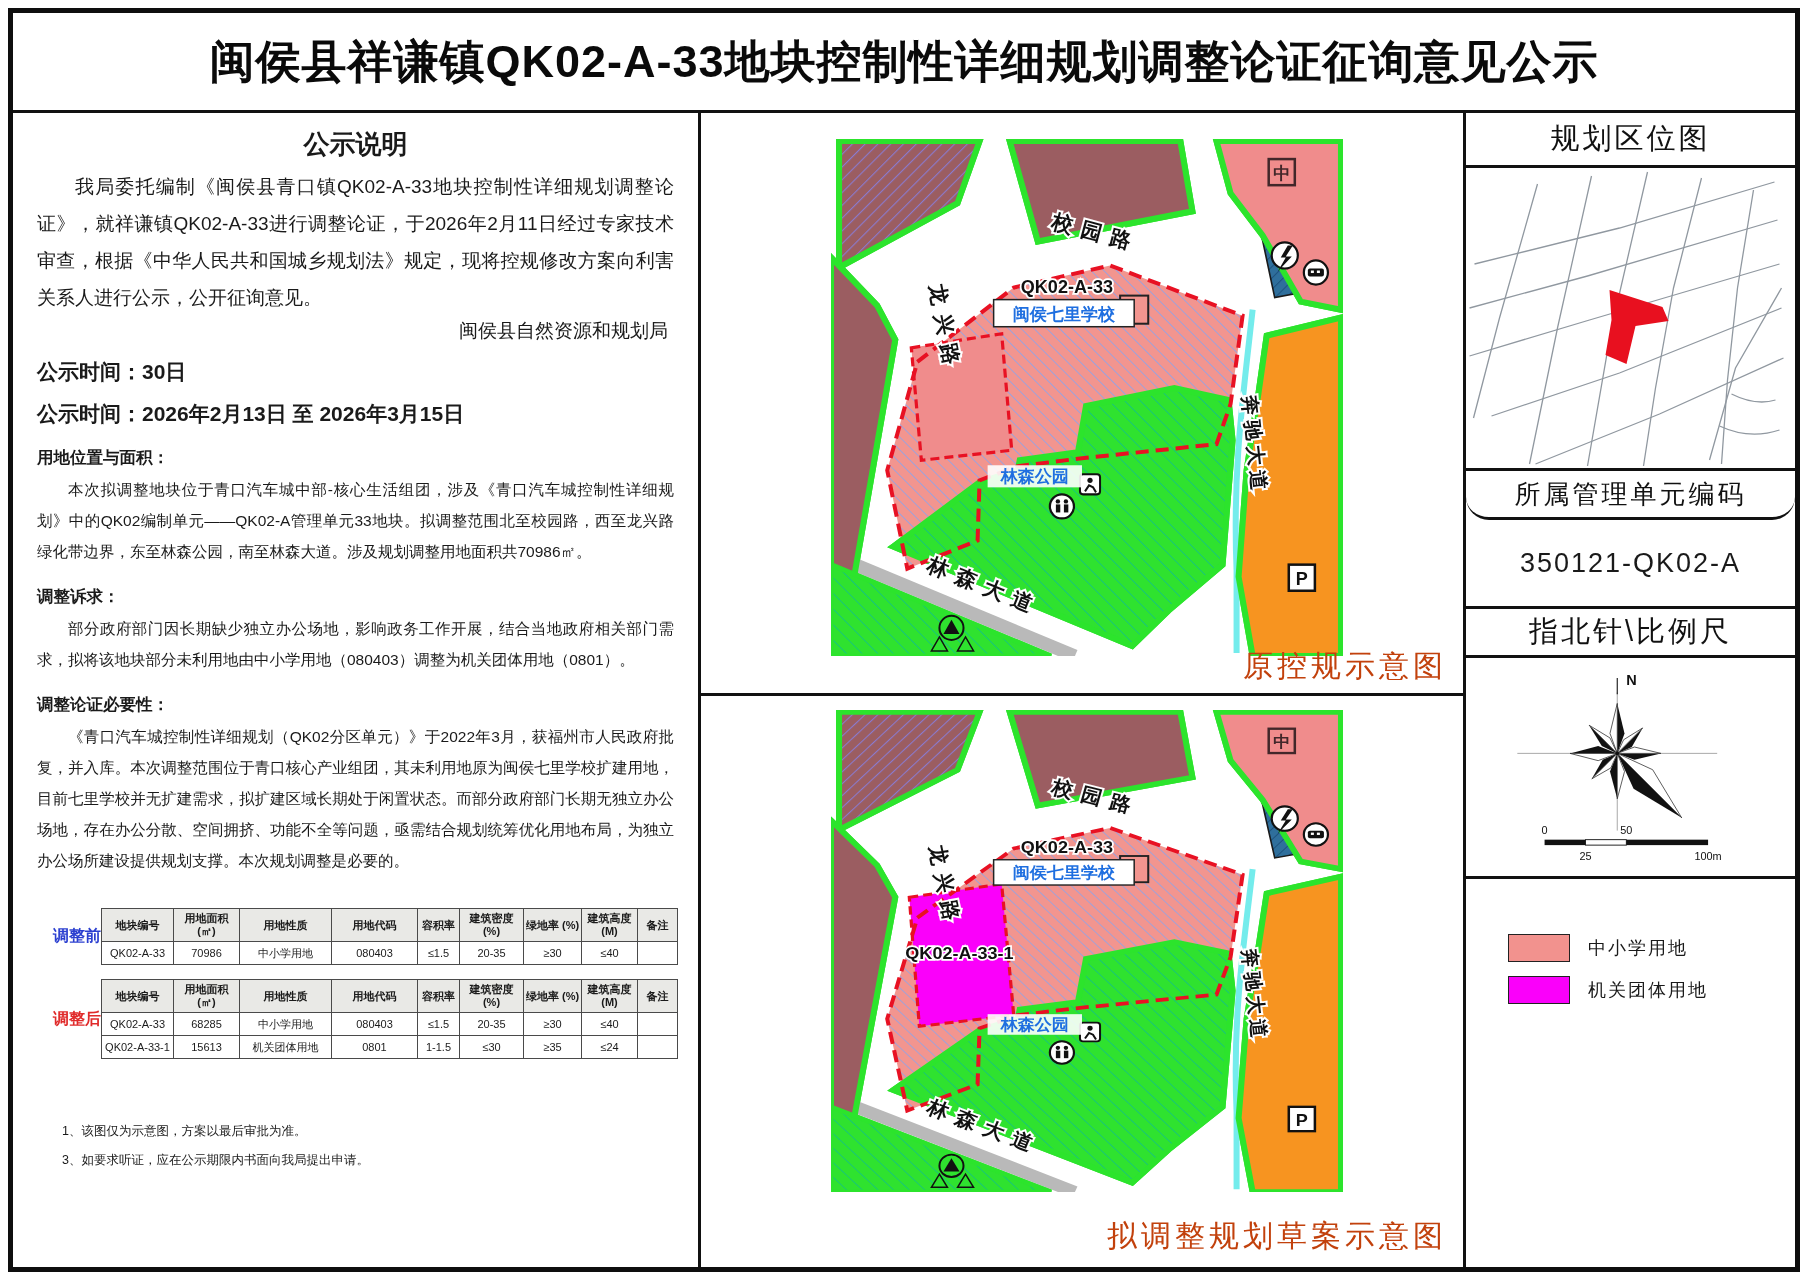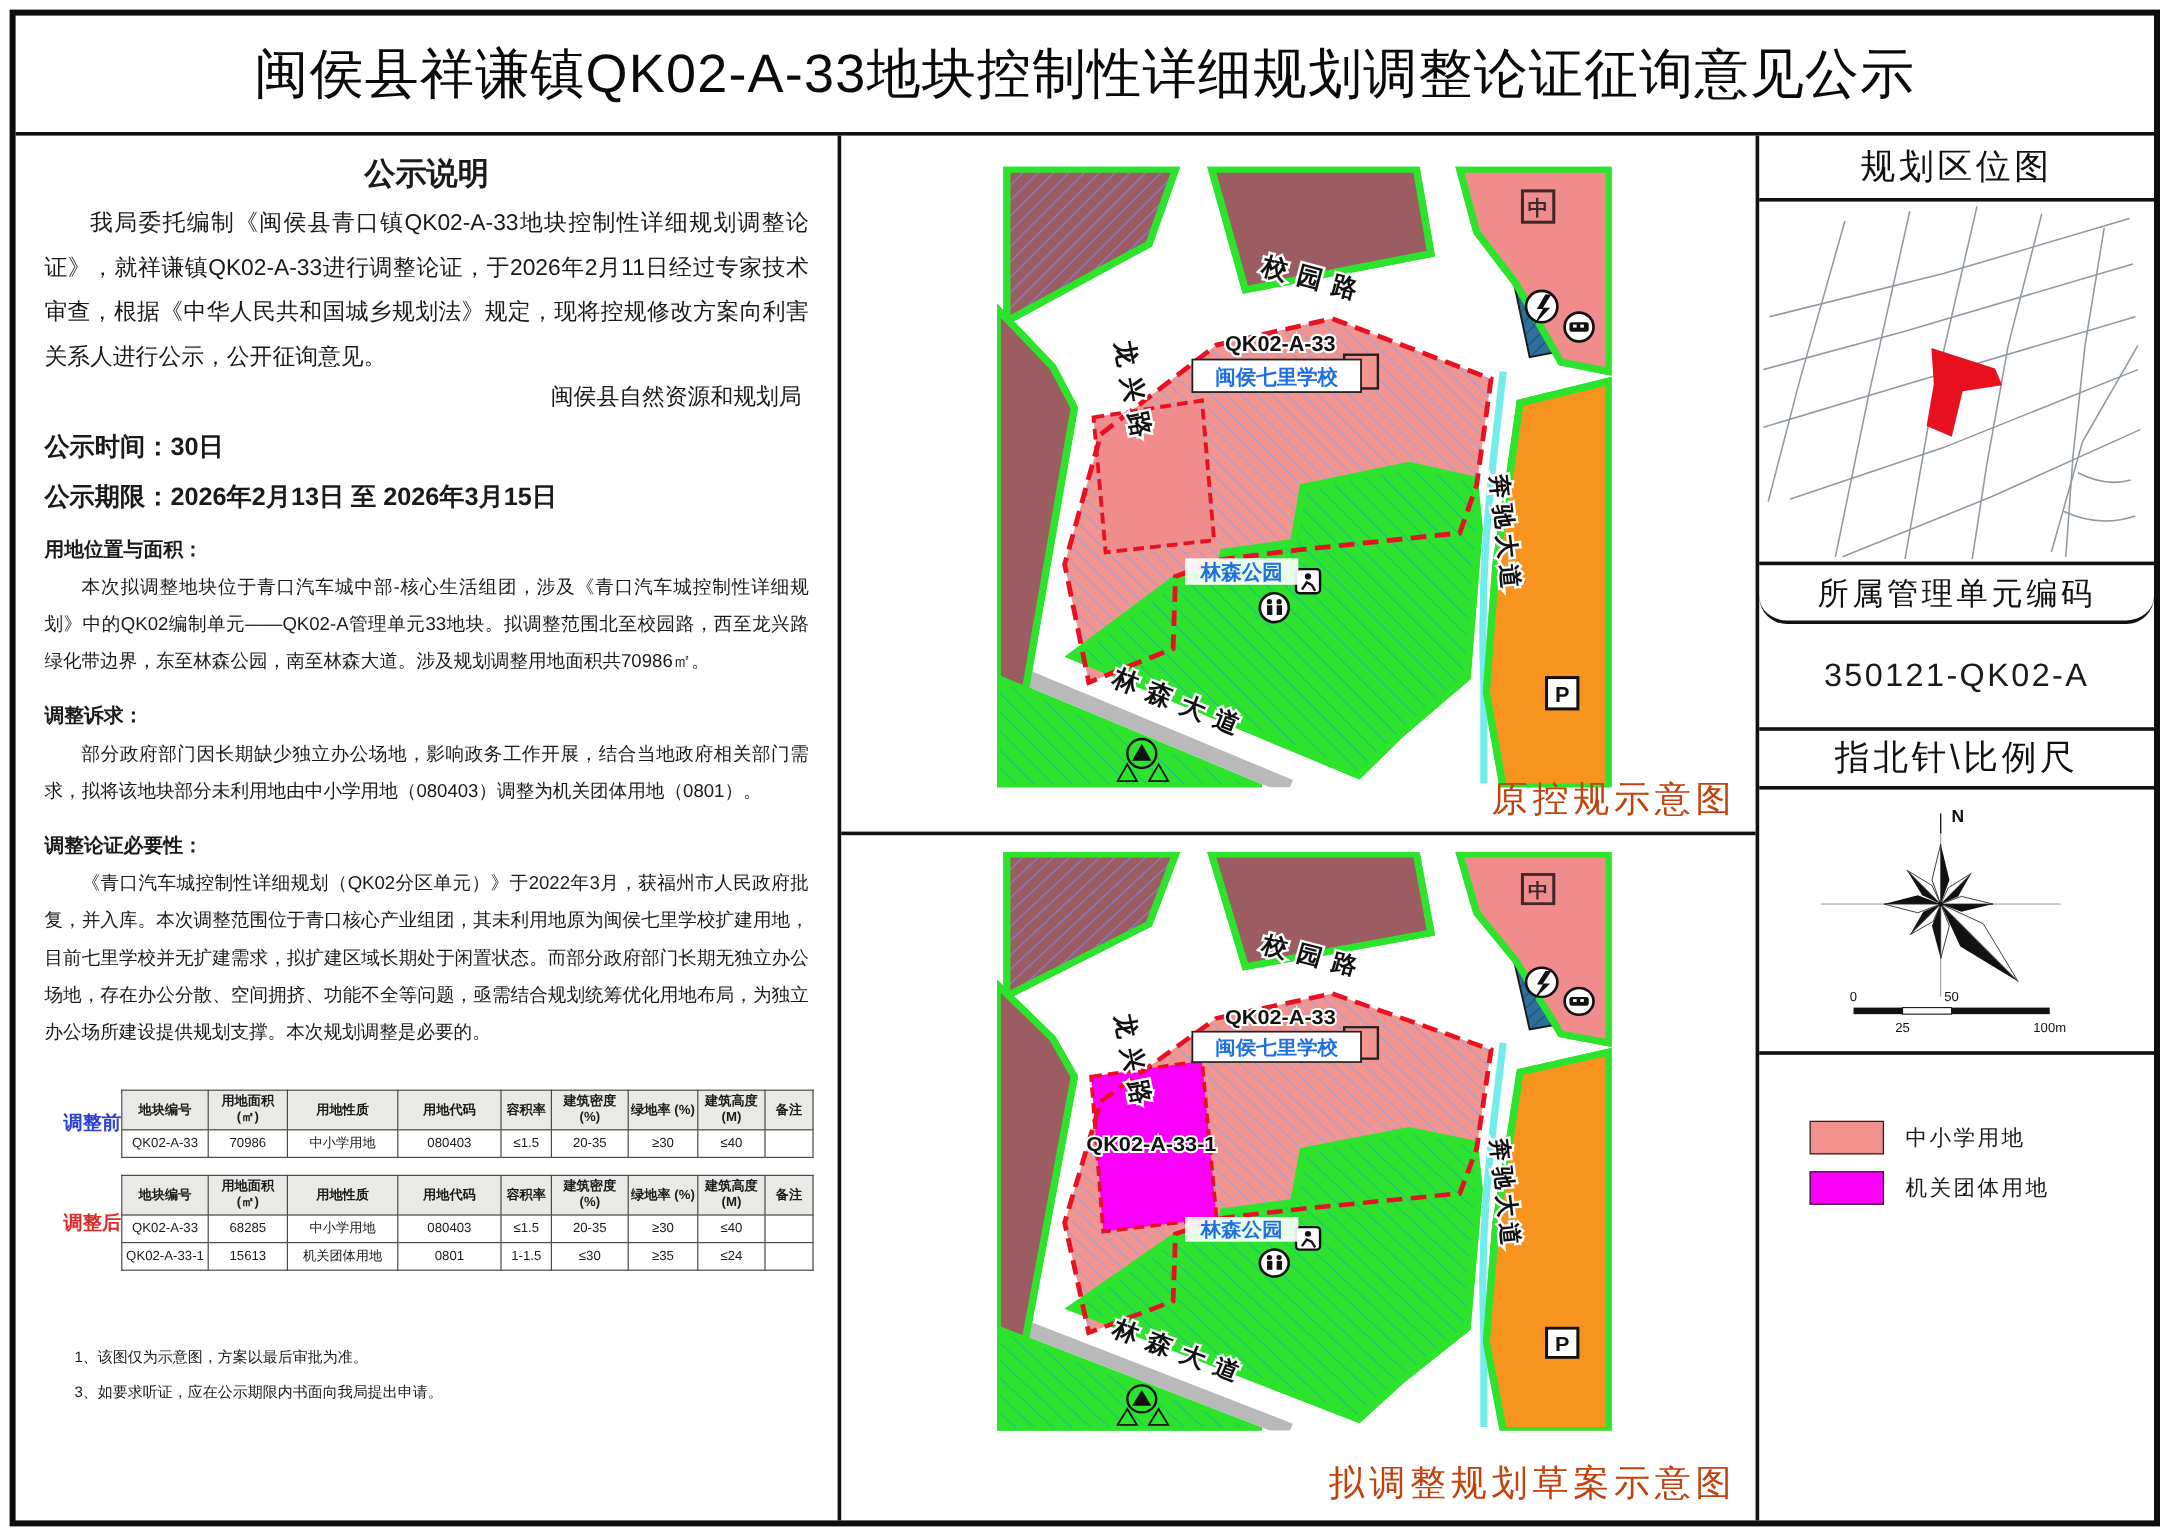--- a/index.html
+++ b/index.html
@@ -1,20 +1,20 @@
 <!DOCTYPE html>
 <html><head>
 <meta charset="utf-8">
 <style>
   html,body{margin:0;padding:0;background:#ffffff;}
   body{width:1810px;height:1280px;font-family:"Liberation Sans","DejaVu Sans",sans-serif;color:#1a1a1a;}
   .page{position:relative;width:1810px;height:1280px;background:#fff;}
   .frame{position:absolute;left:8px;top:8px;right:10px;bottom:8px;border:5px solid #0e0e0e;display:flex;flex-direction:column;}
   .title-band{height:97px;border-bottom:3px solid #111;display:flex;align-items:center;justify-content:center;}
-  .title-band h1{margin:0;font-size:45px;font-weight:400;letter-spacing:1px;color:#0a0a0a;}
+  .title-band h1{margin:0;font-size:45px;font-weight:700;letter-spacing:1px;color:#0a0a0a;}
   .main{flex:1;display:flex;min-height:0;}
   
   .left-panel{width:688px;border-right:3px solid #111;padding:6px 24px 0 24px;box-sizing:border-box;overflow:hidden;}
   .notice-h{margin:8px 0 6px 0;text-align:center;font-size:26px;font-weight:700;}
   .body1{margin:6px 0 0 0;font-size:19px;line-height:37px;text-align:justify;text-indent:2em;font-weight:500;}
   .sig{margin-top:2px;text-align:right;font-size:19px;padding-right:6px;font-weight:500;}
   .kv{margin-top:14px;font-size:21px;font-weight:700;}
   .sec{margin-top:19px;}
   .sec-t{font-size:16.5px;font-weight:700;}
   .sec-b{margin:5px 0 0 0;font-size:15.5px;line-height:31px;text-align:justify;text-indent:2em;}
@@ -74,21 +74,21 @@
     <h1>闽侯县祥谦镇QK02-A-33地块控制性详细规划调整论证征询意见公示</h1>
   </div>
 
   <div class="main">
 
     <div class="left-panel">
       <div class="notice-h">公示说明</div>
       <p class="body1">我局委托编制《闽侯县青口镇QK02-A-33地块控制性详细规划调整论证》，就祥谦镇QK02-A-33进行调整论证，于2026年2月11日经过专家技术审查，根据《中华人民共和国城乡规划法》规定，现将控规修改方案向利害关系人进行公示，公开征询意见。</p>
       <div class="sig">闽侯县自然资源和规划局</div>
       <div class="kv">公示时间：30日</div>
-      <div class="kv">公示期限：2026年2月13日 至 2026年3月15日</div>
+      <div class="kv">公示时间：2026年2月13日 至 2026年3月15日</div>
 
       <div class="sec">
         <div class="sec-t">用地位置与面积：</div>
         <p class="sec-b">本次拟调整地块位于青口汽车城中部-核心生活组团，涉及《青口汽车城控制性详细规划》中的QK02编制单元——QK02-A管理单元33地块。拟调整范围北至校园路，西至龙兴路绿化带边界，东至林森公园，南至林森大道。涉及规划调整用地面积共70986㎡。</p>
       </div>
       <div class="sec">
         <div class="sec-t">调整诉求：</div>
         <p class="sec-b">部分政府部门因长期缺少独立办公场地，影响政务工作开展，结合当地政府相关部门需求，拟将该地块部分未利用地由中小学用地（080403）调整为机关团体用地（0801）。</p>
       </div>
       <div class="sec">

